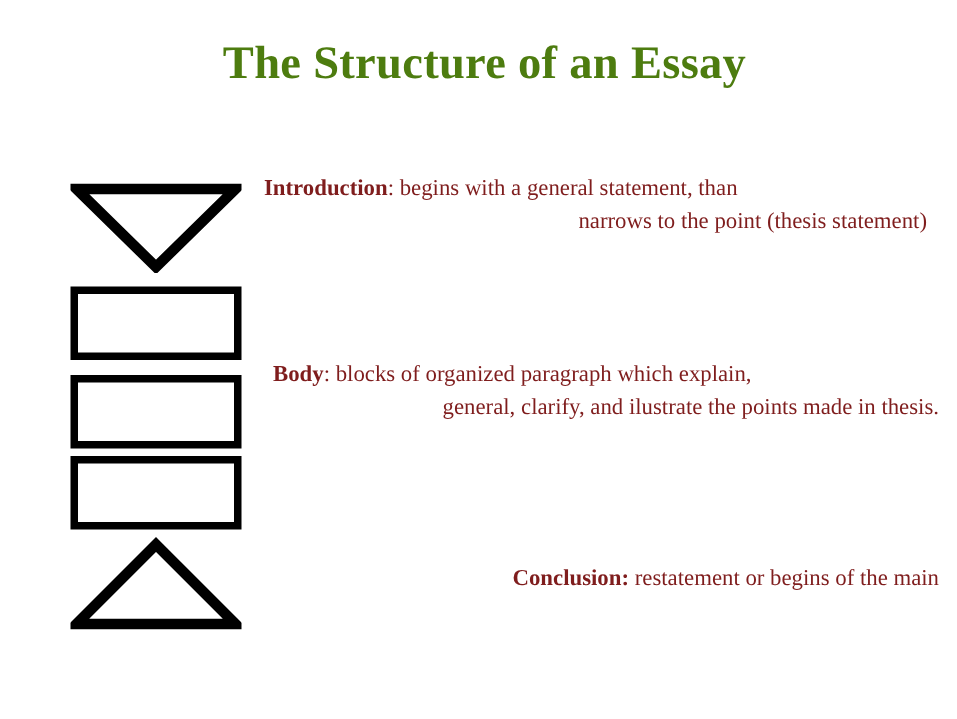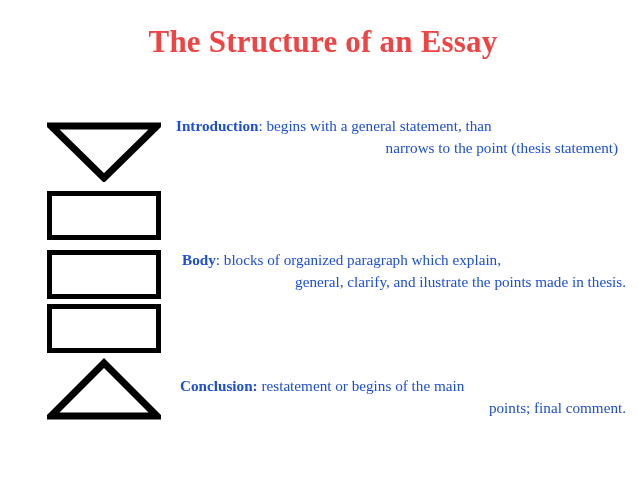--- a/index.html
+++ b/index.html
@@ -27,21 +27,21 @@
     top: 24px;
     width: 638px;
     text-align: center;
     padding-left: 8px;
     box-sizing: border-box;
     font-family: "Liberation Serif", "DejaVu Serif", serif;
     font-weight: bold;
     font-size: 31px;
     line-height: 36px;
     letter-spacing: 0.2px;
-    color: #ef4444;
+    color: #4d7c0f;
     white-space: nowrap;
   }
 
   
   .diagram {
     position: absolute;
     left: 47px;
     top: 120px;
     width: 114px;
   }
@@ -73,42 +73,42 @@
   #shape-body-rect-2    { top: 130px; height: 49px; }
   #shape-body-rect-3    { top: 184px; height: 49px; }
   #shape-conclusion-triangle { top: 238px; height: 62px; }
 
   
   .note {
     position: absolute;
     font-family: "Liberation Serif", "DejaVu Serif", serif;
     font-size: 15.2px;
     line-height: 22px;
-    color: #1d4ed8;
+    color: #7f1d1d;
     text-align: justify;
     text-justify: inter-word;
   }
   .note .lead {
     font-weight: bold;
   }
   .note p {
     margin: 0;
   }
   .note p:last-child {
     text-align: right;
   }
 
   #note-introduction {
     left: 176px;
     top: 115px;
     width: 442px;
   }
   #note-body {
     left: 182px;
-    top: 249px;
+    top: 239px;
     width: 444px;
   }
   #note-conclusion {
     left: 180px;
     top: 375px;
     width: 446px;
   }
 </style>
 </head>
 <body>
@@ -144,16 +144,15 @@
     <p>narrows to the point (thesis statement)</p>
   </div>
 
   <div class="note" id="note-body">
     <p><span class="lead">Body</span><span>:</span><span> blocks of organized paragraph which explain,</span></p>
     <p>general, clarify, and ilustrate the points made in thesis.</p>
   </div>
 
   <div class="note" id="note-conclusion">
     <p><span class="lead">Conclusion:</span><span></span><span> restatement or begins of the main</span></p>
-    <p>points; final comment.</p>
   </div>
 
 </div>
 
 </body></html>

